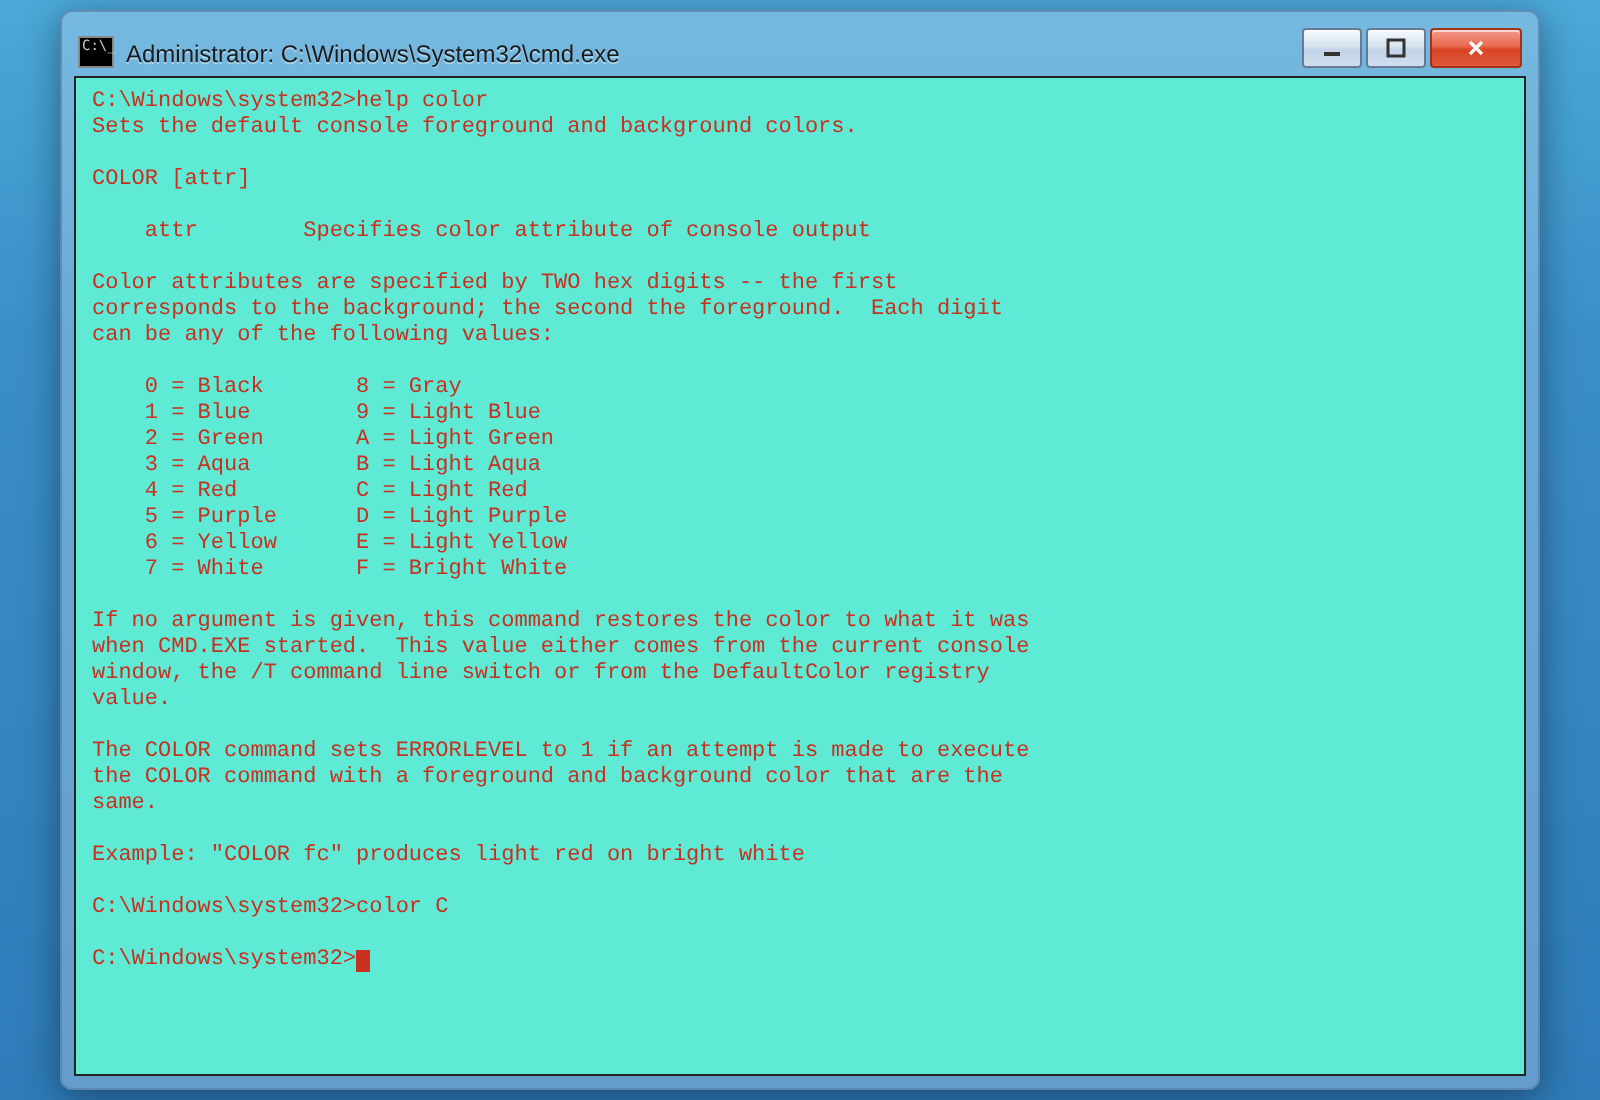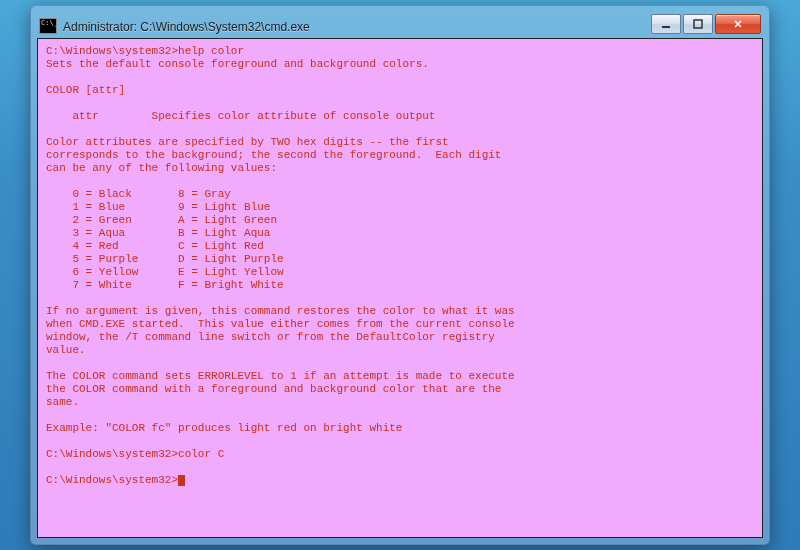--- a/index.html
+++ b/index.html
@@ -77,21 +77,21 @@
     box-shadow: inset 0 1px 0 rgba(255,255,255,0.6);
   }
   .win-btn.close {
     width: 44px;
     background: linear-gradient(180deg, #f49a8a 0%, #e8694f 45%, #d84425 55%, #e05a3c 100%);
     border-color: #a03418;
     color: #fff;
   }
   .win-btn svg { display:block; }
   .console {
-    background: #f0abfc;
+    background: #5eead4;
     width: 100%;
     height: calc(100% - 26px);
     box-sizing: border-box;
     padding: 6px 8px;
     font-family: "Lucida Console", "Courier New", monospace;
     font-size: 11px;
     line-height: 13px;
     color: #c83020;
     overflow: hidden;
     border: 1px solid #222;

